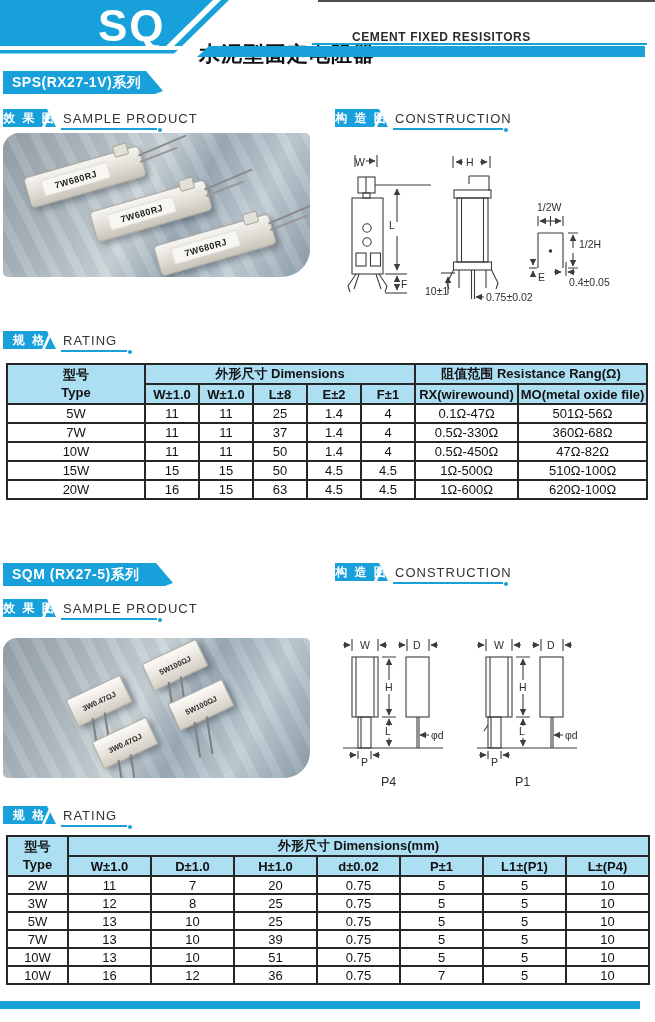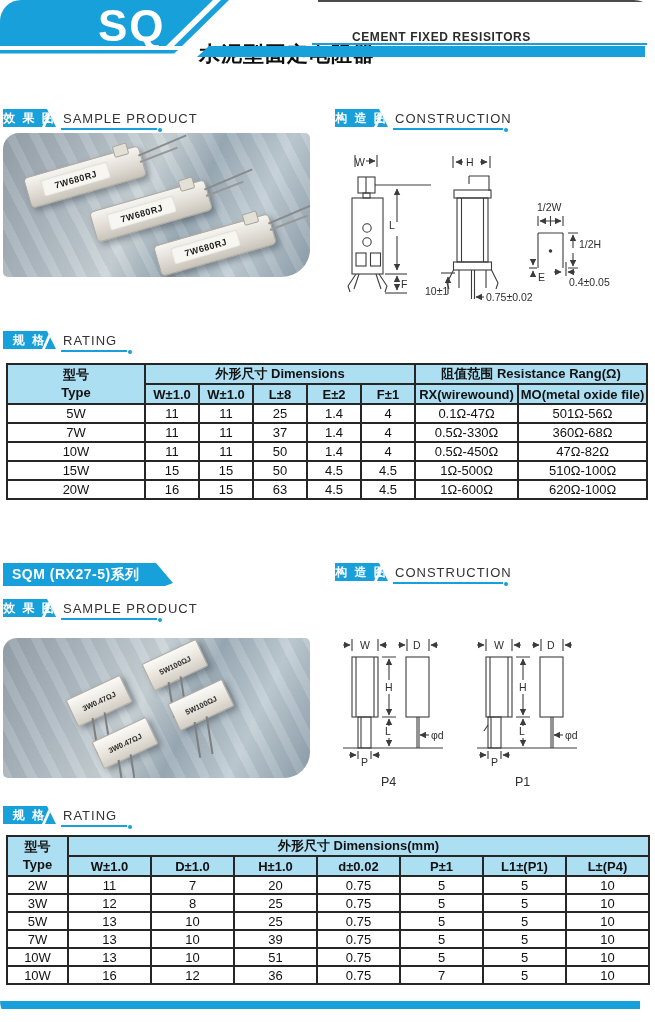--- a/index.html
+++ b/index.html
@@ -2,21 +2,21 @@
 <html style="--accent-blue: #17a0da; --table-header-bg: #addff3;"><head>
 <meta charset="utf-8">
 <style>
   :root{
     --accent-blue:#17a0da;
     --table-header-bg:#addff3;
     --ink:#262626;
   }
   *{margin:0;padding:0;box-sizing:border-box;}
   body{font-family:"Liberation Sans","DejaVu Sans",sans-serif;background:#ffffff;}
-  .page{position:relative;width:655px;height:1022px;background:#ffffff;overflow:hidden;border-radius:21px;}
+  .page{position:relative;width:655px;height:1022px;background:#ffffff;overflow:hidden;}
 
   
   .hdr-polygon{position:absolute;left:0;top:0;width:240px;height:46px;background:var(--accent-blue);
     clip-path:polygon(0 0,213px 0,166px 46px,0 46px);}
   .hdr-diag-stripe{position:absolute;left:0;top:0;width:240px;height:46px;background:var(--accent-blue);
     clip-path:polygon(221px 0,229px 0,182px 46px,174px 46px);}
   .hdr-top-line{position:absolute;left:318px;top:0;width:337px;height:2px;background:#4c4c4c;}
   .hdr-sq{position:absolute;left:98px;top:4px;color:#fff;font-size:44px;font-weight:bold;letter-spacing:2px;line-height:1;}
   .hdr-title-cn{position:absolute;left:199px;top:20px;font-size:21px;font-weight:bold;color:#0e0e0e;letter-spacing:1px;margin-top:20px;}
   .hdr-title-en{position:absolute;left:352px;top:30px;font-size:12px;color:#2b2b2b;letter-spacing:.6px;font-weight:bold;}
@@ -96,20 +96,23 @@
   <div class="hdr-polygon"></div>
   <div class="hdr-diag-stripe"></div>
   <div class="hdr-top-line"></div>
   <div class="hdr-sq">SQ</div>
   <div class="hdr-title-cn">水泥型固定电阻器</div>
   <div class="hdr-title-en">CEMENT FIXED RESISITORS</div>
   <div class="hdr-underline-thin"></div>
   <div class="hdr-bar-right"></div>
   <div class="hdr-line-left"></div>
 
+  <div class="series-tag tag-sps">
+    <span>SPS(RX27-1V)系列</span>
+  </div>
 
   <div class="chip" style="left:3px;top:109px;">
     <div class="chip-box"><span>效 果 图</span></div>
     <div class="chip-en">SAMPLE PRODUCT</div>
     <div class="chip-line" style="width:96px;"></div>
   </div>
 
   <div class="chip" style="left:335px;top:109px;">
     <div class="chip-box"><span>构 造 图</span></div>
     <div class="chip-en">CONSTRUCTION</div>

